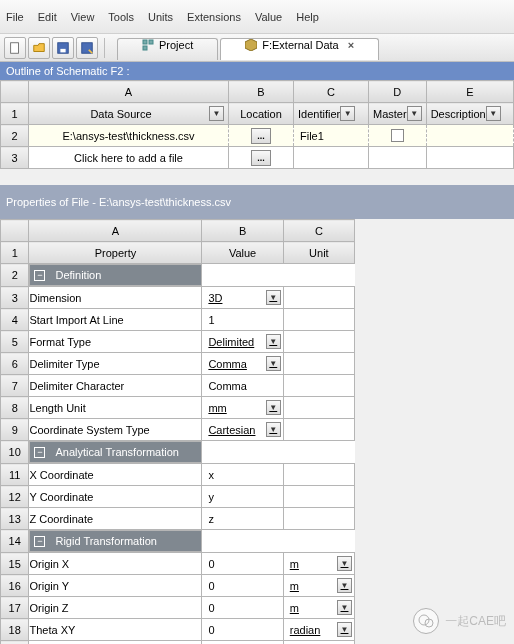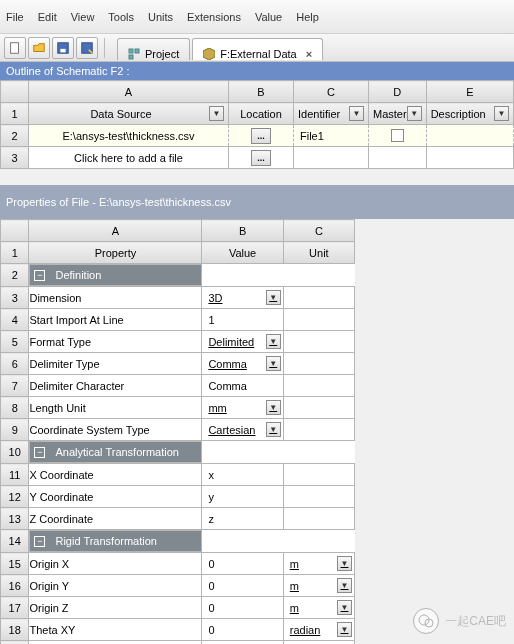--- a/index.html
+++ b/index.html
@@ -9,35 +9,35 @@
 .menubar { background: linear-gradient(#fafafa,#e8e8e8); height: 34px; display: flex; align-items: center; padding: 0 6px; gap: 14px; border-bottom: 1px solid #d0d0d0; }
 .menu-item { color: #333; cursor: pointer; }
 
 
 .toolbar { background: linear-gradient(#f8f8f8,#e4e4e4); height: 28px; display: flex; align-items: center; padding: 0 4px; gap: 2px; border-bottom: 1px solid #c0c0c0; }
 .tbtn { width: 22px; height: 22px; border: 1px solid #b0b0b0; background: linear-gradient(#fdfdfd,#e6e6e6); display: flex; align-items: center; justify-content: center; border-radius: 2px; font-size: 10px; }
 .tbtn svg { width: 14px; height: 14px; }
 
 
 .tabs { display: flex; align-items: flex-end; height: 24px; margin-left: 6px; gap: 2px; }
-.tab { display: flex; align-items: flex-end; height: 22px; padding: 0 10px; border: 1px solid #b0b0b0; border-bottom: none; border-radius: 3px 3px 0 0; background: linear-gradient(#f8f8f8,#e6e6e6); gap: 5px; }
+.tab { display: flex; align-items: flex-start; height: 22px; padding: 0 24px; border: 1px solid #b0b0b0; border-bottom: none; border-radius: 3px 3px 0 0; background: linear-gradient(#f8f8f8,#e6e6e6); gap: 5px; }
 .tab.active { background: #fff; }
 .tab-icon { width: 12px; height: 12px; }
 .close-x { font-weight: bold; color: #555; margin-left: 4px; }
 
 
 .outline-hdr { background: #6c8cc7; color: #fff; padding: 3px 6px; font-weight: normal; }
 
 
 .grid { border-collapse: collapse; width: 100%; background: #fff; }
 .grid th, .grid td { border: 1px solid #b5b5b5; height: 22px; padding: 0; }
 .colhdr { background: linear-gradient(#f2f2f2,#dcdcdc); text-align: center; font-weight: normal; position: relative; }
 .rowhdr { background: linear-gradient(#f2f2f2,#dcdcdc); text-align: center; width: 28px; font-weight: normal; }
 .cell { padding: 0 4px; position: relative; }
-.cell-content { display: flex; align-items: center; justify-content: space-between; height: 100%; padding: 0 4px; }
+.cell-content { display: flex; align-items: center; height: 100%; padding: 0 4px; }
 .dd-arrow { width: 15px; height: 15px; border: 1px solid #8a8a8a; background: linear-gradient(#f8f8f8,#dcdcdc); display: inline-flex; align-items: center; justify-content: center; font-size: 8px; color: #333; }
 .browse-btn { width: 20px; height: 16px; border: 1px solid #8a8a8a; background: linear-gradient(#f8f8f8,#dcdcdc); display: inline-flex; align-items: center; justify-content: center; font-weight: bold; font-size: 9px; margin: 0 auto; }
 .checkbox { width: 13px; height: 13px; border: 1px solid #888; background: #fff; margin: 0 auto; display: block; }
 .dashed-row td { background: #fffff0; }
 .dashed-row .cell { border-style: dashed; }
 .center { text-align: center; }
 .ds-center { text-align: center; width: 100%; }
 
 
 .prop-panel { margin-top: 16px; }

